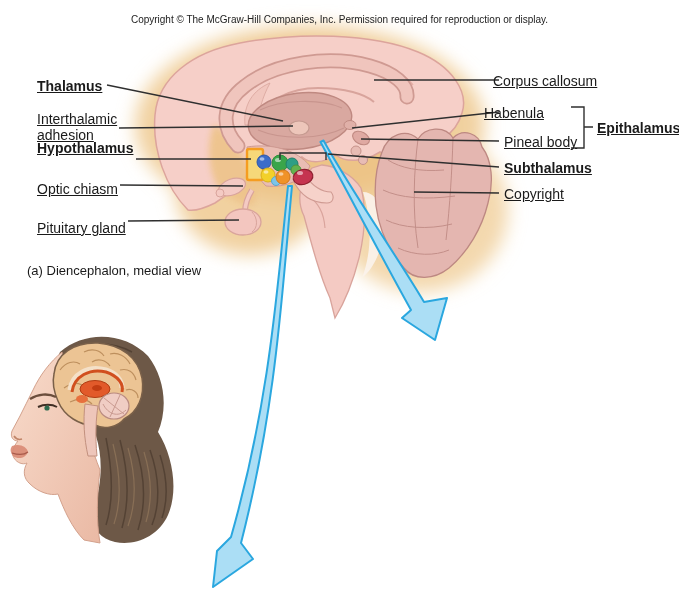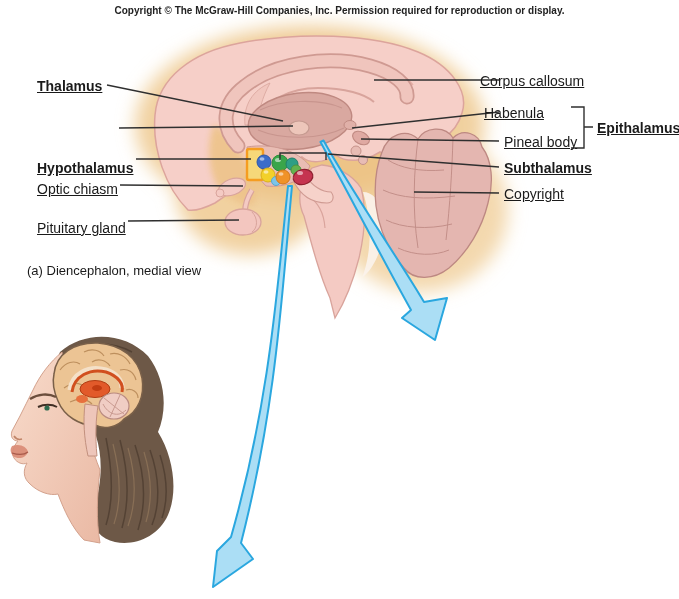--- a/index.html
+++ b/index.html
@@ -1,20 +1,20 @@
 <!DOCTYPE html>
 <html style="--label-text: #1a1a1a; --leader-line: #2f2f2f; --arrow-fill: #abdef5; --arrow-stroke: #2aa7df; --halo-tan: #f1d1a0; --brain-pink: #f6cfc8; --brain-outline: #dca49c; --thalamus-mauve: #d9a8a0; --cerebellum-rose: #e2b3ae; --hypothalamus-box-orange: #f59d20; --nuclei-blue: #3b6cc9; --nuclei-green: #3aa54a; --nuclei-yellow: #f2d02a; --nuclei-orange: #f09228; --nuclei-red: #c53450; --inset-thalamus-orange: #e25a2a;"><head>
 <meta charset="utf-8">
 <style>
   html,body{margin:0;padding:0;background:#fff;}
   .canvas{position:relative;width:679px;height:599px;background:#fff;overflow:hidden;
           font-family:"Liberation Sans","DejaVu Sans",sans-serif;}
   .art{position:absolute;left:0;top:0;}
-  .copyright{position:absolute;left:0;right:0;top:5px;text-align:center;
-             font-size:10px;font-weight:bold;color:#222;letter-spacing:0;}
+  .copyright{position:absolute;left:0;right:0;top:14px;text-align:center;
+             font-size:10px;font-weight:normal;color:#222;letter-spacing:0;}
   .lbl{position:absolute;font-size:14px;line-height:16px;color:var(--label-text,#1a1a1a);white-space:nowrap;text-decoration:underline;}
   .lbl.wrap{white-space:normal;width:95px;}
   .lbl.bold{font-weight:bold;}
   .caption{position:absolute;left:27px;top:263px;font-size:13px;font-weight:normal;color:var(--label-text,#1a1a1a);}
   .leaders{stroke:var(--leader-line,#2f2f2f);stroke-width:1.4;fill:none;}
   .arrow{fill:var(--arrow-fill,#abdef5);stroke:var(--arrow-stroke,#2aa7df);stroke-width:2;stroke-linejoin:round;}
 </style>
 </head>
 <body>
 
@@ -213,25 +213,26 @@
         <path d="M 14,436 C 16,439 19,440 22,439" fill="none" stroke="#c08468" stroke-width="1.5"></path>
         <path d="M 12,446 C 20,443 27,447 28,452 C 26,458 18,460 13,456 C 10,452 10,449 12,446 Z" fill="#d98a74" opacity="0.9"></path>
         <path d="M 12,453 C 18,455 24,455 28,452" fill="none" stroke="#a85a4a" stroke-width="1.2"></path>
       </g>
     </g>
   </svg>
 
   <div class="copyright">Copyright © The McGraw-Hill Companies, Inc. Permission required for reproduction or display.</div>
 
   <div class="lbl bold" style="left:37px;top:78px">Thalamus</div>
-  <div class="lbl bold" style="left:37px;top:160px">Hypothalamus</div>
+  <div class="lbl wrap" style="left:37px;top:111px">Interthalamic adhesion</div>
+  <div class="lbl bold" style="left:37px;top:140px">Hypothalamus</div>
   <div class="lbl" style="left:37px;top:181px">Optic chiasm</div>
   <div class="lbl" style="left:37px;top:220px">Pituitary gland</div>
 
-  <div class="lbl" style="left:480px;top:73px">Corpus callosum</div>
+  <div class="lbl" style="left:493px;top:73px">Corpus callosum</div>
   <div class="lbl" style="left:484px;top:105px">Habenula</div>
   <div class="lbl" style="left:504px;top:134px">Pineal body</div>
   <div class="lbl bold" style="left:597px;top:120px">Epithalamus</div>
   <div class="lbl bold" style="left:504px;top:160px">Subthalamus</div>
   <div class="lbl" style="left:504px;top:186px">Copyright</div>
 
   <div class="caption">(a) Diencephalon, medial view</div>
 </div>
 
 </body></html>

